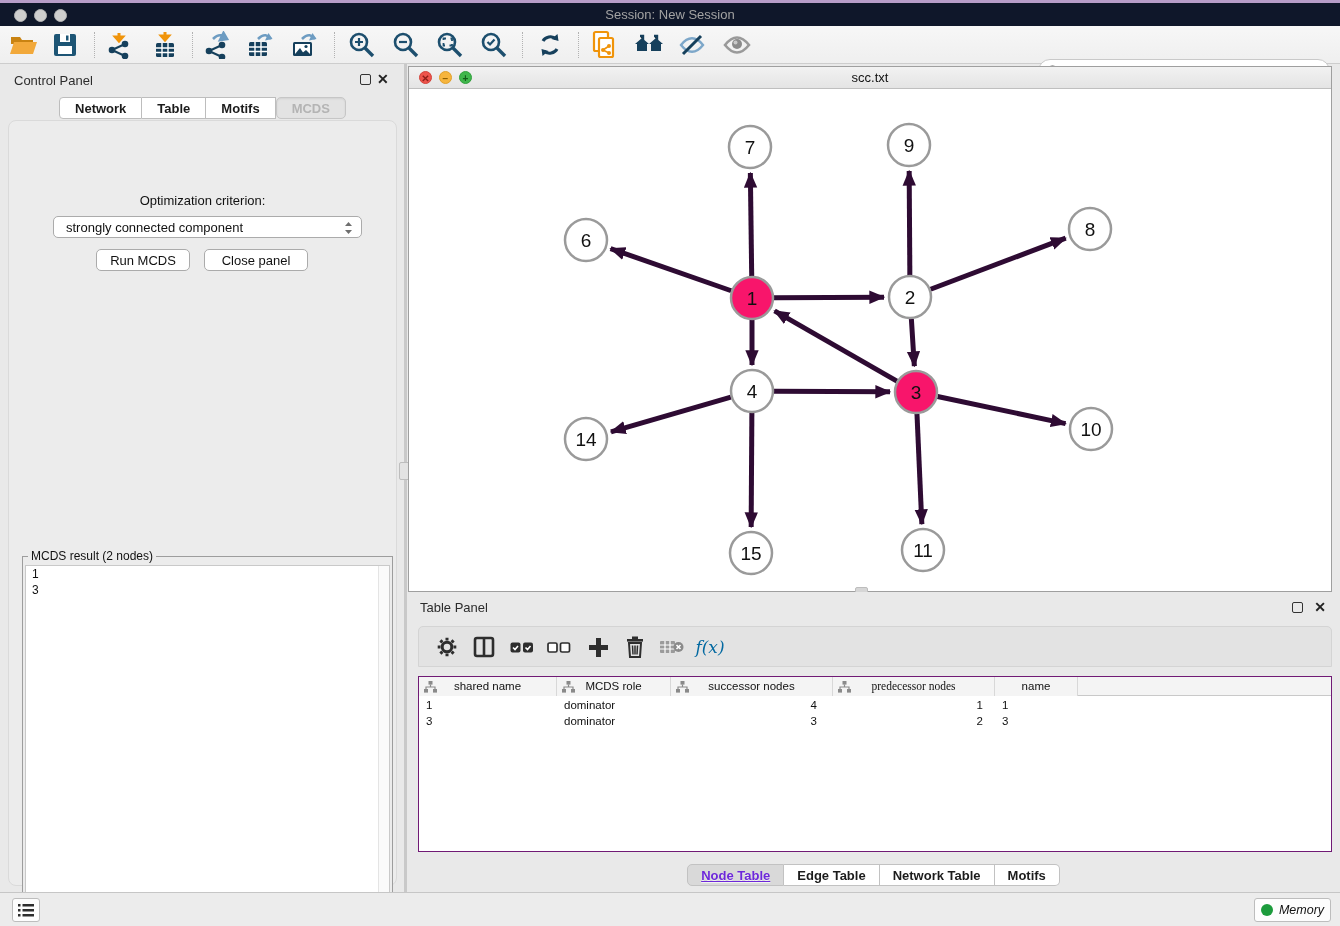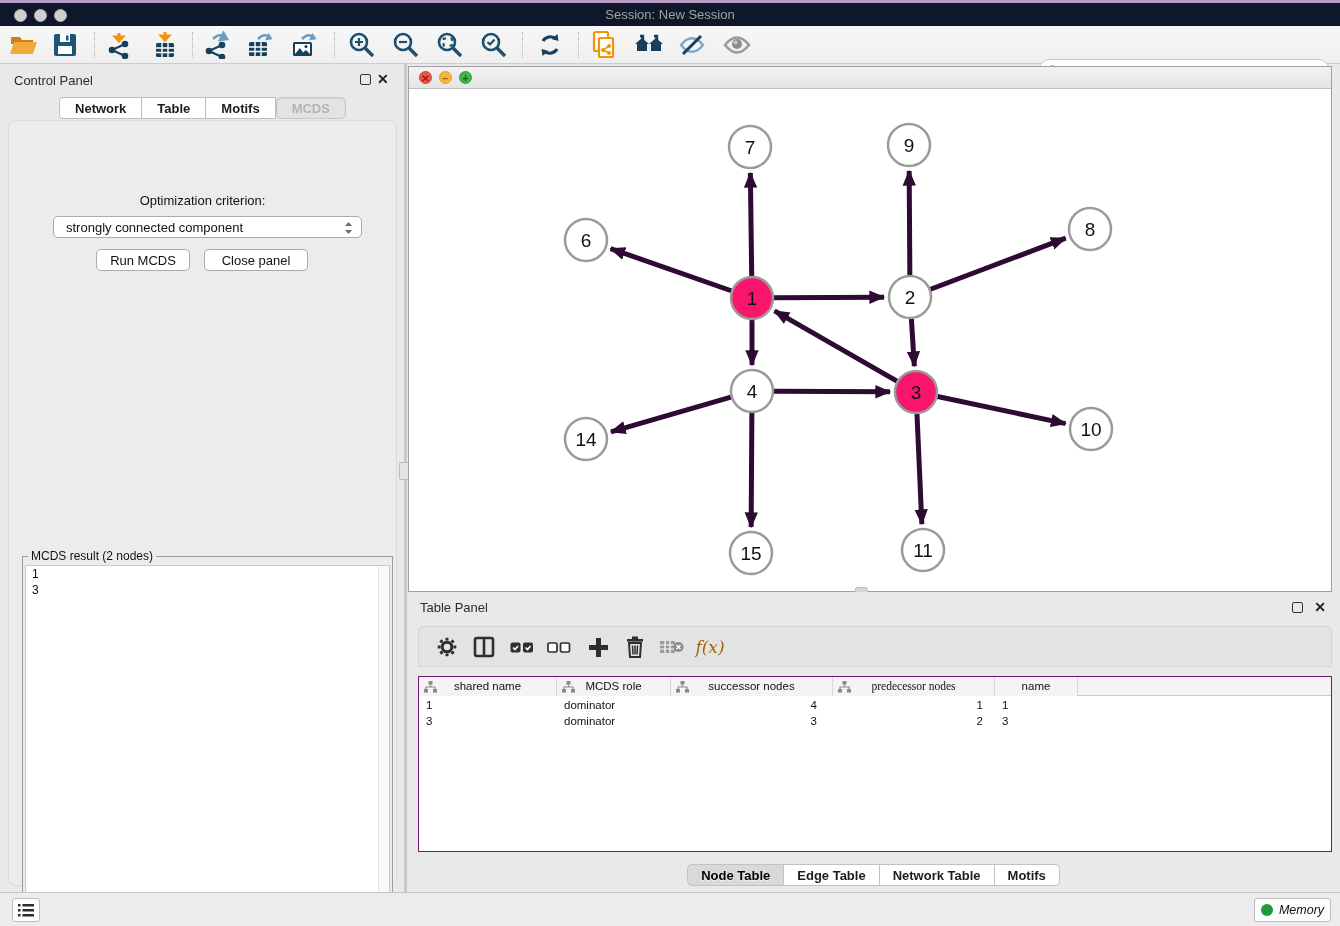--- a/index.html
+++ b/index.html
@@ -51,33 +51,33 @@
   .net-title { position:absolute; left:0; top:3px; width:100%; text-align:center; font-size:13px; color:#111; }
   .netcanvas { position:absolute; left:0; top:22px; width:922px; height:502px; background:#fff; }
 
   .hgrip { position:absolute; left:855px; top:587px; width:13px; height:8px; background:#d6d6d6; border:1px solid #bdbdbd; border-radius:2px; }
 
   
   .tblpanel { position:absolute; left:407px; top:592px; width:933px; height:300px; background:#e9e9e9; }
   .tbl-head { position:absolute; left:13px; top:8px; }
   .tbl-toolbar { position:absolute; left:11px; top:34px; width:914px; height:41px; background:#e3e3e3; border:1px solid #d4d4d4; border-radius:5px 5px 0 0; }
   .ttbtn { position:absolute; top:5px; width:32px; height:30px; border:none; background:none; cursor:pointer; display:flex; align-items:center; justify-content:center; }
-  .fx-label { font-family:"DejaVu Serif",serif; font-style:italic; font-size:17px; color:#a16207; }
+  .fx-label { font-family:"DejaVu Serif",serif; font-style:italic; font-size:17px; color:#0369a1; }
   .tbl-wrap { position:absolute; left:11px; top:84px; width:914px; height:176px; background:#fff; border:1px solid #701a75; }
   .thead { position:absolute; left:0; top:0; height:19px; width:100%; border-bottom:1px solid #c9c9c9; background:#f4f4f4; }
   .th { position:absolute; top:0; height:19px; border-right:1px solid #d8d8d8; background:#f4f4f4; }
   .th .th-lab { position:absolute; left:0; top:3px; width:100%; text-align:center; font-size:11.5px; color:#111; }
   .th svg { position:absolute; left:5px; top:4px; }
   .trow { position:absolute; left:0; height:16px; width:100%; }
   .td { position:absolute; top:0; height:16px; font-size:11.5px; color:#111; line-height:16px; }
   .bot-tabs { position:absolute; left:0; top:272px; width:100%; text-align:center; }
   .btab { display:inline-block; vertical-align:top; height:22px; padding:0 13px; font-size:13px; font-weight:bold; color:#1c1c1c; background:#fff; border:1px solid #c2c2c2; border-left-width:0; cursor:pointer; font-family:"Liberation Sans",sans-serif; }
   .btab.first { border-left-width:1px; border-radius:5px 0 0 5px; }
   .btab:last-child { border-radius:0 5px 5px 0; }
-  .btab.active { background:#d9d9d9; color:#000000; text-shadow:0 1px 0 #f2f2f2; }
+  .btab.active { background:#d9d9d9; color:#6d28d9; text-shadow:0 1px 0 #f2f2f2;text-decoration:underline; }
   .tbl-float { position:absolute; right:37px; top:10px; }
   .tbl-close { position:absolute; right:14px; top:6px; }
 
   
   .statusbar { position:absolute; left:0; top:892px; width:1340px; height:34px; background:#ececec; border-top:1px solid #c6c6c6; }
   .sq-btn { position:absolute; background:#fdfdfd; border:1px solid #bdbdbd; border-radius:3px; cursor:pointer; display:flex; align-items:center; justify-content:center;font-style:italic; }
   .mem-label { font-size:12.5px; color:#111; margin-left:6px; }
   .mem-dot { width:12px; height:12px; border-radius:50%; }
 </style>
 </head>
@@ -263,20 +263,21 @@
   </div>
 
   <div class="vsplit"></div>
   <div class="vgrip"></div>
 
   <div class="netwin">
     <div class="netbar">
       <span class="mac-dot" style="left:10px; background:#ee544c; border:1px solid #d3423a; color:#8c1d18;">✕</span>
       <span class="mac-dot" style="left:30px; background:#f6b53d; border:1px solid #e0a02b; color:#8a5d00;">−</span>
       <span class="mac-dot" style="left:50px; background:#3fb64b; border:1px solid #32a03d; color:#135c1a;">+</span>
+      <div class="net-title">scc.txt</div>
     </div>
     <svg id="graph-svg" class="netcanvas" viewBox="0 0 922 502">
         <defs>
           <marker id="arrow" markerUnits="userSpaceOnUse" markerWidth="16" markerHeight="14" viewBox="0 0 12 10" refX="11" refY="5" orient="auto">
             <path d="M0 0L12 5L0 10z" fill="#2e0b33"></path>
           </marker>
         </defs>
         <line x1="342.7086348276299" y1="187.0019294860588" x2="341.34434065825553" y2="83.99771969829416" stroke="#2e0b33" stroke-width="5" marker-end="url(#arrow)"></line>
         <line x1="322.23121807335133" y1="201.7434376400866" x2="201.54492409513023" y2="159.5759373344431" stroke="#2e0b33" stroke-width="5" marker-end="url(#arrow)"></line>
         <line x1="364.999559378724" y1="208.86076228241313" x2="475.00052073423535" y2="208.16455366623902" stroke="#2e0b33" stroke-width="5" marker-end="url(#arrow)"></line>

